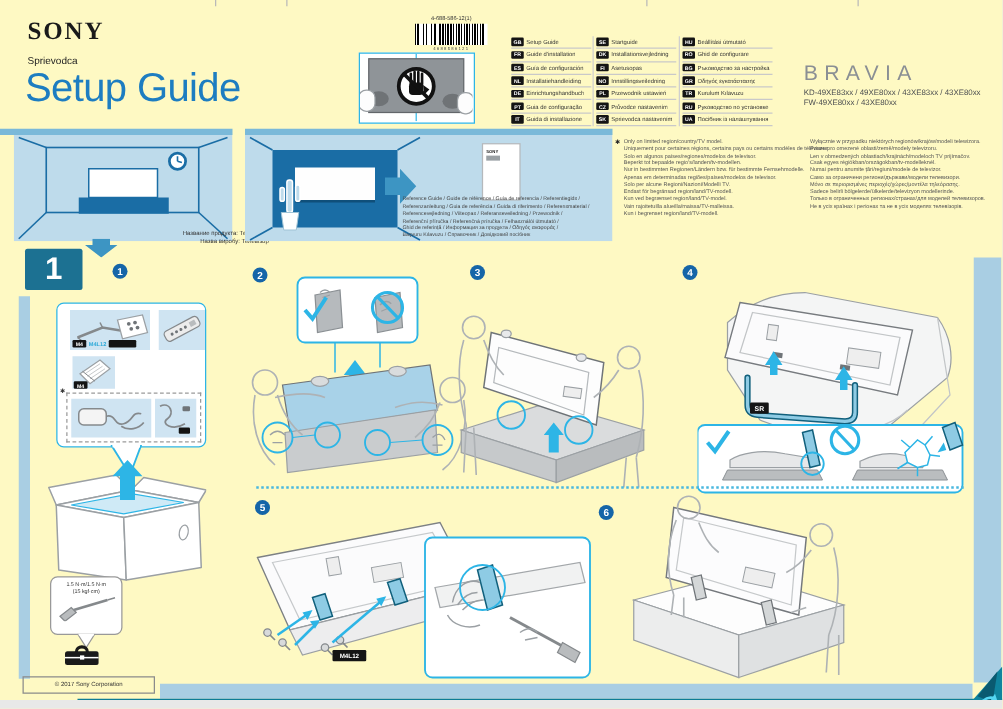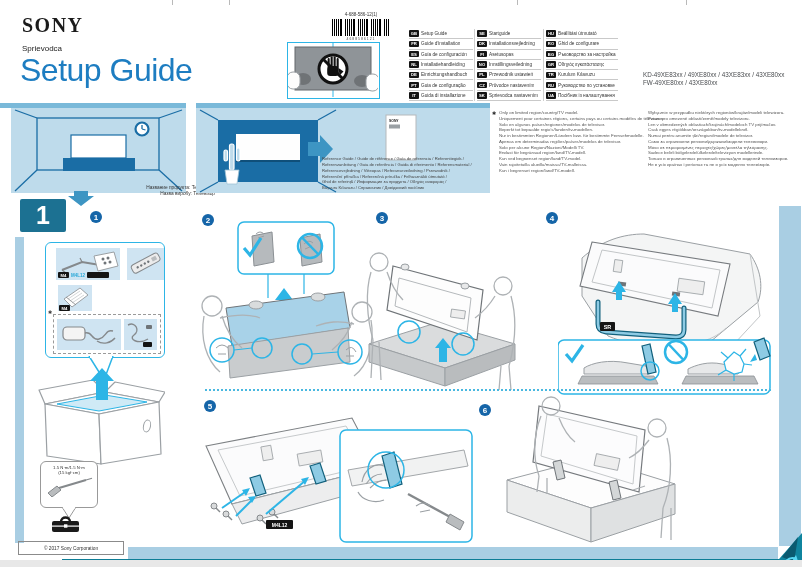--- a/index.html
+++ b/index.html
@@ -1,17 +1,17 @@
 <!DOCTYPE html>
 <html><head>
 <meta charset="utf-8">
 <style>
   *{margin:0;padding:0;box-sizing:border-box}
   html,body{background:#e8e8e8}
-  .page{position:relative;width:802px;height:560px;background:#ffffff;overflow:hidden;
+  .page{position:relative;width:802px;height:560px;background:#fef9c3;overflow:hidden;
         font-family:"Liberation Sans",sans-serif;color:#222}
   .abs{position:absolute}
   
   .sony{left:22px;top:14px;font-family:"Liberation Serif",serif;font-weight:700;
         font-size:20px;letter-spacing:1.5px;color:#1a1a1a}
   .television{left:22px;top:44px;font-size:8px;color:#222}
   .title{left:20px;top:52px;font-size:32px;color:#1d7dc1;letter-spacing:-0.5px}
   .pn{left:328px;top:12px;width:66px;text-align:center;font-size:4.5px;color:#333}
   .barcode{left:332px;top:19px;width:58px;height:17px;
     background:repeating-linear-gradient(90deg,#000 0 1px,#fff 1px 2px,#000 2px 3.5px,#fff 3.5px 4.5px,#000 4.5px 5px,#fff 5px 6.5px)}
@@ -183,20 +183,21 @@
     <div class="lang-row">
         <span class="lang-badge">RU</span>
         <span class="lang-label">Руководство по установке</span>
       </div>
     <div class="lang-row">
         <span class="lang-badge">UA</span>
         <span class="lang-label">Посібник із налаштування</span>
       </div>
   </div>
 
+  <div class="abs bravia">BRAVIA</div>
   <div class="abs models">
     <div>KD-49XE83xx / 49XE80xx / 43XE83xx / 43XE80xx</div>
     <div>FW-49XE80xx / 43XE80xx</div>
   </div>
 
   <div class="abs strip" style="left:0;width:186px"></div>
   <div class="abs strip" style="left:196px;width:294px"></div>
 
   <svg class="abs" style="left:11px;top:108px" width="175" height="85">
     <rect width="175" height="85" fill="#bedbeb"></rect>

